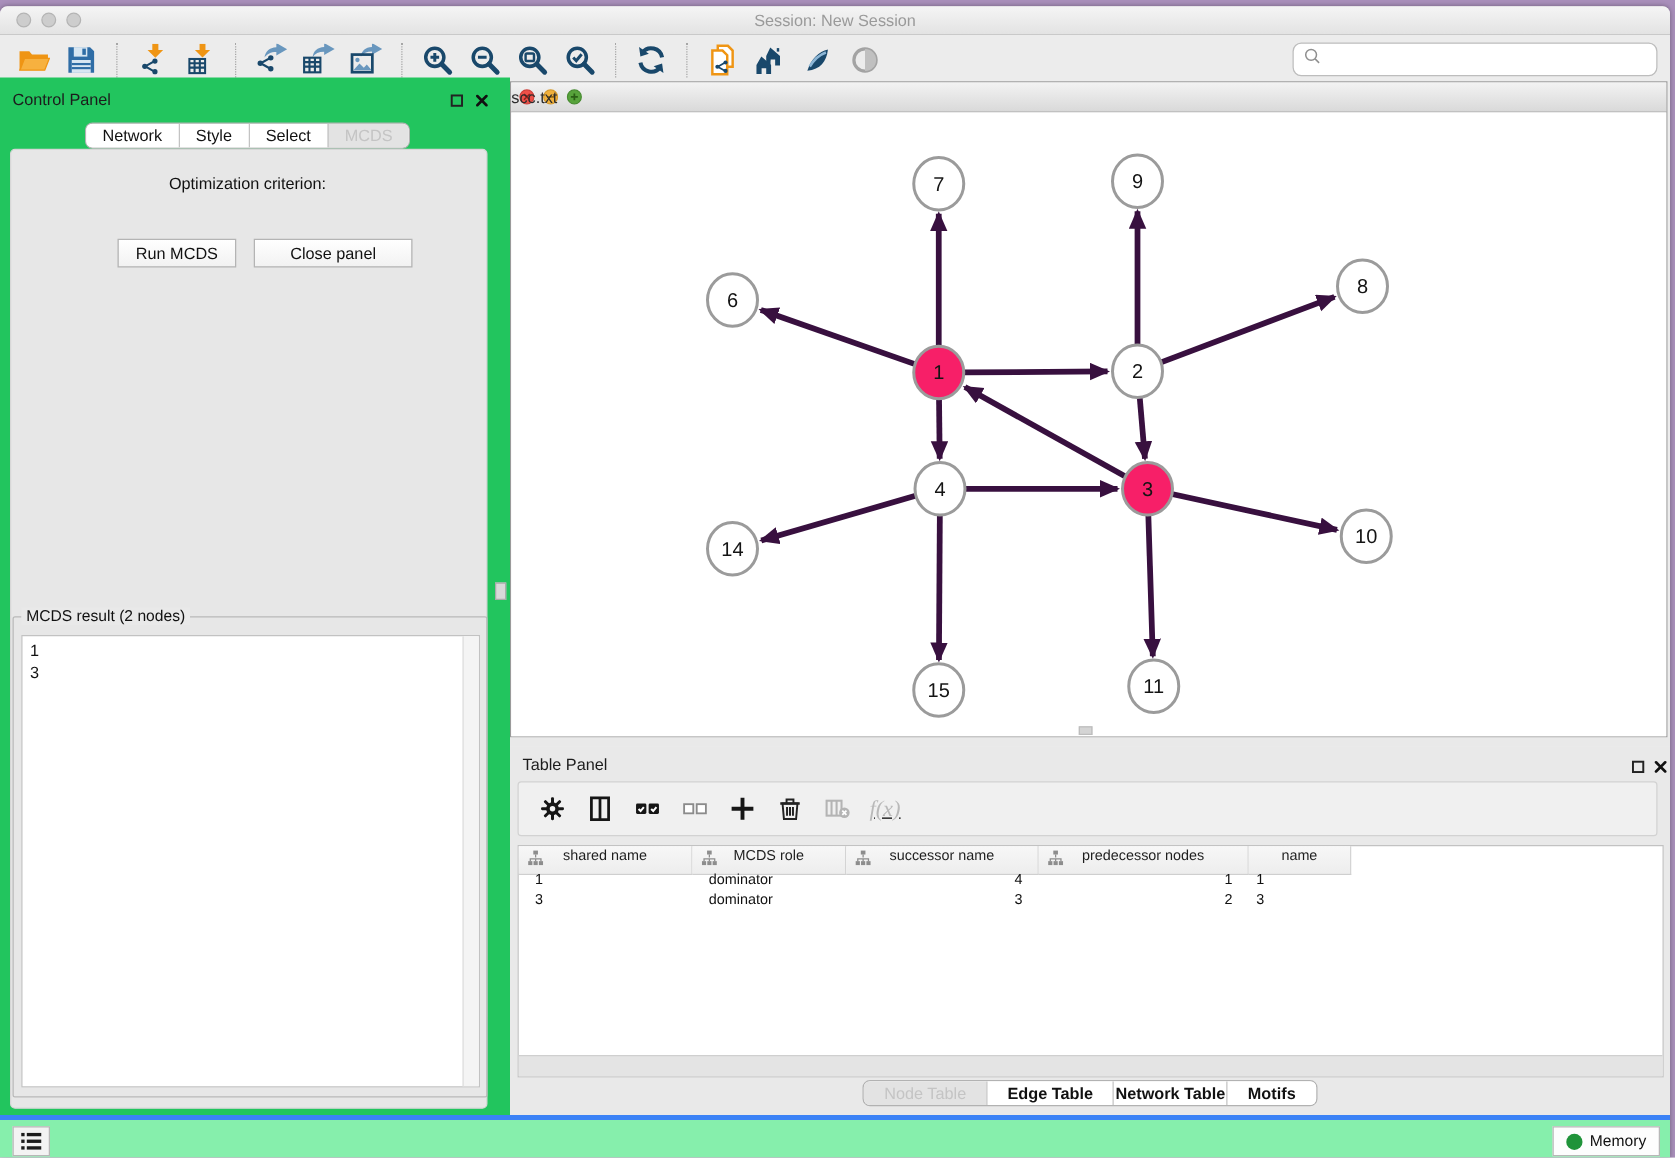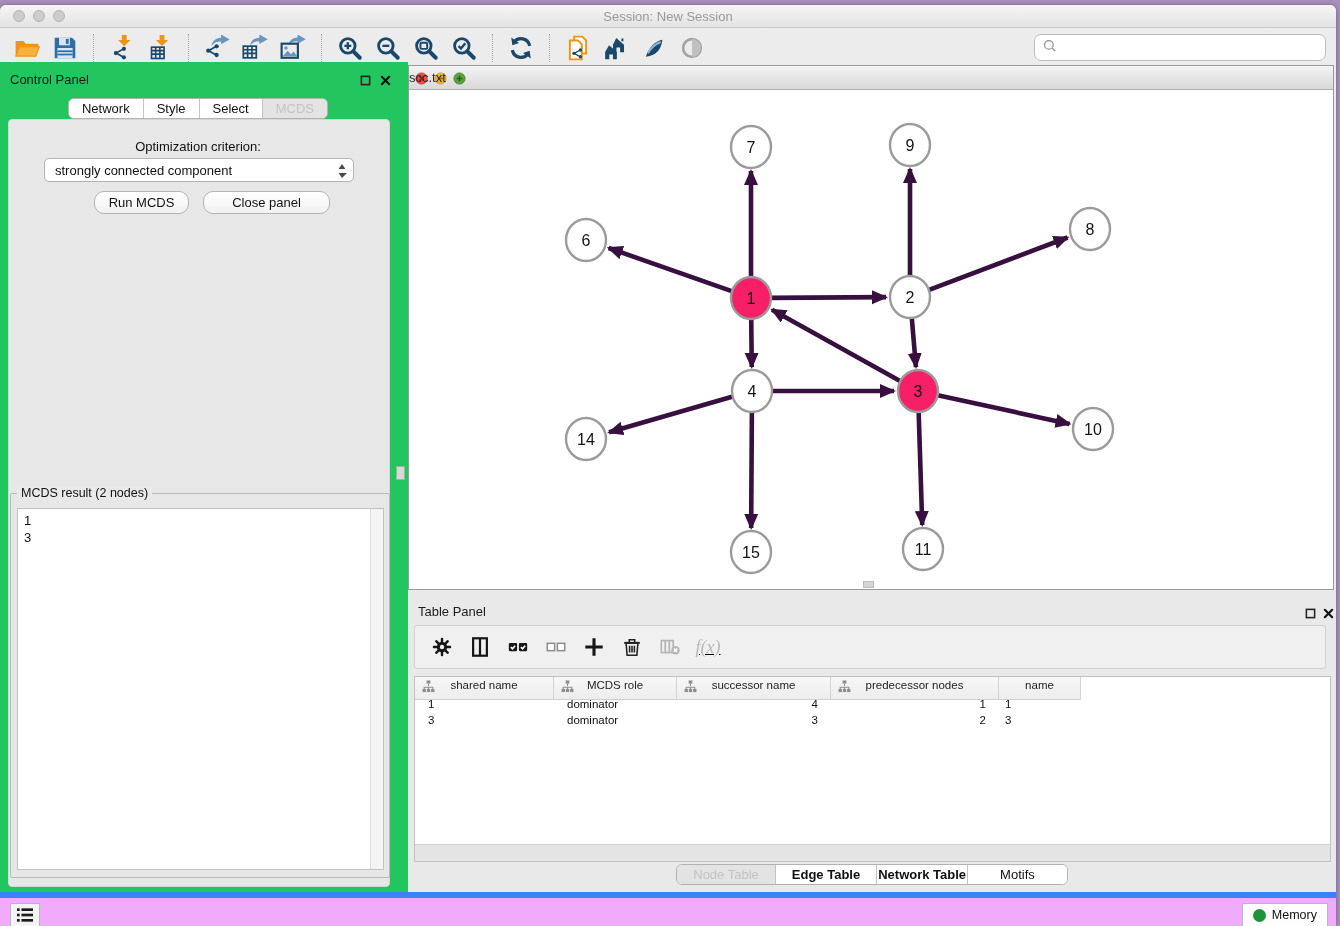--- a/index.html
+++ b/index.html
@@ -34,21 +34,21 @@
   .cp-close { position:absolute; left:378px; top:11px; }
   .seg-row { position:absolute; top:36px; left:0; width:396px; display:flex; justify-content:center; }
   .seg-group { display:inline-flex; border:1px solid #b2b2b2; border-radius:6px; overflow:hidden; background:#fff; height:21px; }
   .seg { font-size:13px; line-height:19px; padding:0 13px; background:#fff; color:#111; }
   .seg + .seg { border-left:1px solid #c3c3c3; }
   .seg.selected { background:#e3e3e3; color:#c4c4c4; }
   .cp-body { position:absolute; top:57px; left:8px; width:382px; bottom:5px; background:#e7e7e7; border:1px solid #d7d7d7; border-radius:4px; }
   .opt-label { position:absolute; top:77px; left:0; width:396px; text-align:center; font-size:13px; color:#111; }
   .dropdown { position:absolute; top:96px; left:44px; width:310px; height:24px; background:#fff; border:1px solid #b3b3b3; border-radius:5px; font-size:13px; color:#111; display:flex; align-items:center; padding-left:10px; }
   .dd-stepper { position:absolute; right:6px; top:4px; width:10px; height:16px; }
-  .btn { position:absolute; height:23px; background:linear-gradient(#ffffff,#f2f2f2); border:1px solid #b4b4b4; border-radius:10px; font-size:13px; color:#111; text-align:center; line-height:21px; }
+  .btn { position:absolute; height:23px; background:linear-gradient(#ffffff,#f2f2f2); border:1px solid #b4b4b4; border-radius:0; font-size:13px; color:#111; text-align:center; line-height:21px; }
   .groupbox { position:absolute; left:10px; top:431px; width:380px; height:385px; border:1px solid #b9b9b9; border-radius:2px; }
   .groupbox-legend { position:absolute; left:6px; top:-8px; background:#e9e9e9; padding:0 4px; font-size:12.5px; color:#111; }
   .result-area { position:absolute; left:6px; top:14px; width:367px; height:362px; background:#fff; border:1px solid #c2c2c2; }
   .result-scroll { position:absolute; right:0; top:0; bottom:0; width:13px; background:#f4f4f4; border-left:1px solid #ddd; }
   .result-line { font-size:13px; color:#111; line-height:17px; padding-left:6px; }
   .v-handle { position:absolute; left:396px; top:404px; width:9px; height:14px; background:#d9d9d9; border:1px solid #ababab; }
 
   
   .net-window { position:absolute; left:408px; top:60px; width:926px; height:525px; background:#fff; border:1px solid #9a9a9a; }
   .net-titlebar { position:absolute; top:0; left:0; right:0; height:24px; background:linear-gradient(#f3f3f3,#d9d9d9); border-bottom:1px solid #b0b0b0; }
@@ -73,21 +73,21 @@
   .tbl-headrow { position:absolute; left:0; top:0; height:19px; }
   .th-cell { position:absolute; top:0; height:23px; background:linear-gradient(#f7f7f7,#ededed); border-right:1px solid #d4d4d4; border-bottom:1px solid #cfcfcf; }
   .th-cell .th-label { position:absolute; left:0; right:0; top:2px; text-align:center; font-size:11.5px; color:#1e1e1e; }
   .th-cell svg.tree { position:absolute; left:7px; top:3px; width:13px; height:13px; }
   .tbl-row { position:absolute; left:0; height:16px; width:100%; }
   .td-cell { position:absolute; top:1px; font-size:11.5px; color:#111; white-space:nowrap; }
   .tbl-strip { position:absolute; left:0; right:0; bottom:0; height:17px; background:#e4e4e4; border-top:1px solid #cfcfcf; }
   .tp-tabs { position:absolute; left:0; top:267px; width:928px; display:flex; justify-content:center; }
 
   
-  .status-bar { position:absolute; left:0; bottom:0; width:100%; height:34px; background:#f0abfc; border-top:6px solid #3b82f6; }
+  .status-bar { position:absolute; left:0; bottom:0; width:100%; height:34px; background:#86efac; border-top:4px solid #3b82f6; }
   .status-left-btn { position:absolute; left:10px; top:5px; width:30px; height:24px; background:#f3f3f3; border:1px solid #b7b7b7; display:flex; align-items:center; justify-content:center; }
   .status-left-btn svg { width:20px; height:16px; }
   .memory-btn { position:absolute; right:8px; top:5px; height:24px; background:#fdfdfd; border:1px solid #b7b7b7; display:flex; align-items:center; padding:0 10px; font-size:12.5px; color:#111; }
   .memory-dot { width:13px; height:13px; border-radius:50%; background:#1f9339; margin-right:6px; }
 </style>
 </head>
 <body>
 
 <div class="app">
 
@@ -270,27 +270,20 @@
           <div class="seg">Style</div>
           <div class="seg">Select</div>
           <div class="seg selected">MCDS</div>
         </div>
     </div>
 
     <div class="cp-body"></div>
 
     <div class="opt-label">Optimization criterion:</div>
 
-    <div class="dropdown">
-      <span>strongly connected component</span>
-      <span class="dd-stepper" id="dd-stepper-slot"><svg viewBox="0 0 10 16" width="10" height="16">
-            <path d="M5 1 8.4 6H1.6z" fill="#4a4a4a"></path>
-            <path d="M5 15 1.6 10h8.4z" fill="#4a4a4a"></path>
-          </svg></span>
-    </div>
 
     <div class="btn" style="left:94px; top:129px; width:95px;">Run MCDS</div>
     <div class="btn" style="left:203px; top:129px; width:127px;">Close panel</div>
 
     <div class="groupbox">
       <span class="groupbox-legend">MCDS result (2 nodes)</span>
       <div class="result-area">
         <div id="result-lines" style="padding-top:3px;">
             <div class="result-line">1</div>
             <div class="result-line">3</div>
@@ -506,21 +499,21 @@
           </div>
         </div>
       <div class="tbl-strip"></div>
     </div>
 
     <div class="tp-tabs">
       <div class="seg-group" id="tp-tabs-group">
           <div class="seg selected" style="padding: 0px 16px; font-weight: 400;">Node Table</div>
           <div class="seg" style="padding: 0px 16px; font-weight: 700;">Edge Table</div>
           <div class="seg" style="padding: 0px 1px; font-weight: 700;">Network Table</div>
-          <div class="seg" style="padding: 0px 32px; font-weight: 400;">Motifs</div>
+          <div class="seg" style="padding: 0px 16px; font-weight: 700;">Motifs</div>
         </div>
     </div>
   </div>
 
   <div class="status-bar">
     <div class="status-left-btn" id="status-list-slot">
         <svg viewBox="0 0 22 18">
           <g fill="#1d1d1d">
             <rect x="2" y="1.5" width="3" height="3"></rect>
             <rect x="7" y="1.5" width="13" height="3"></rect>

